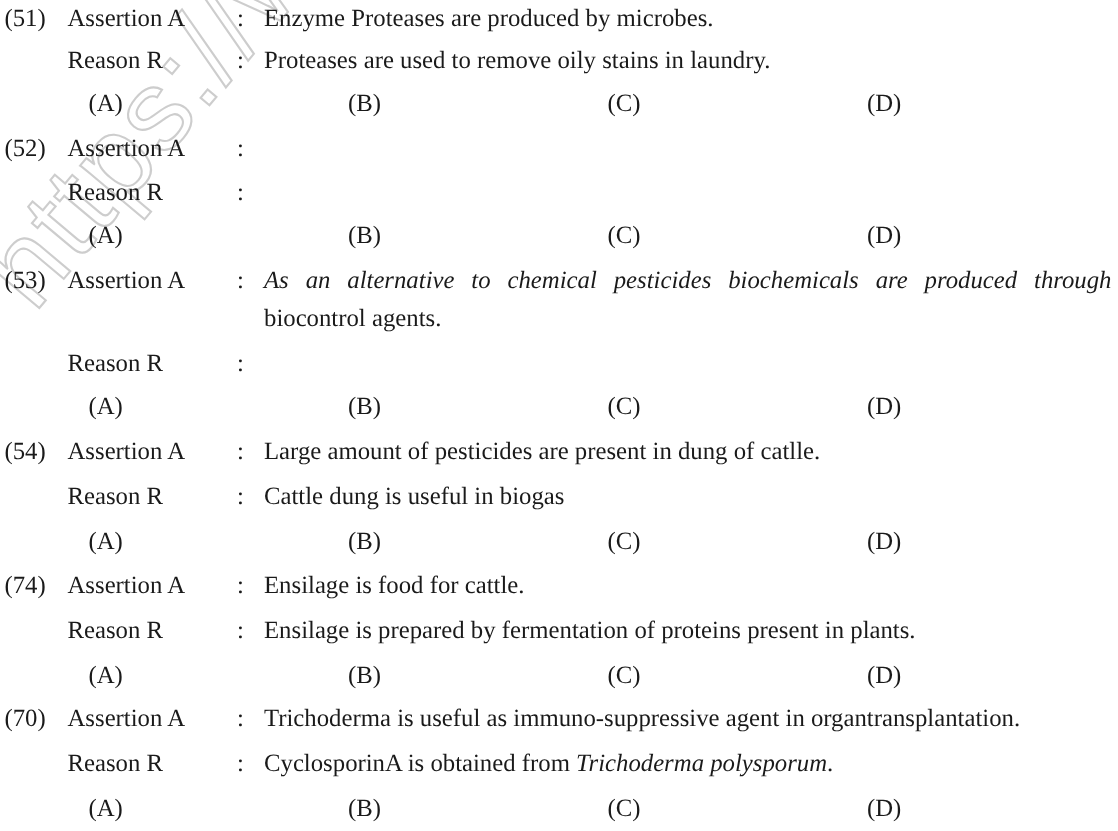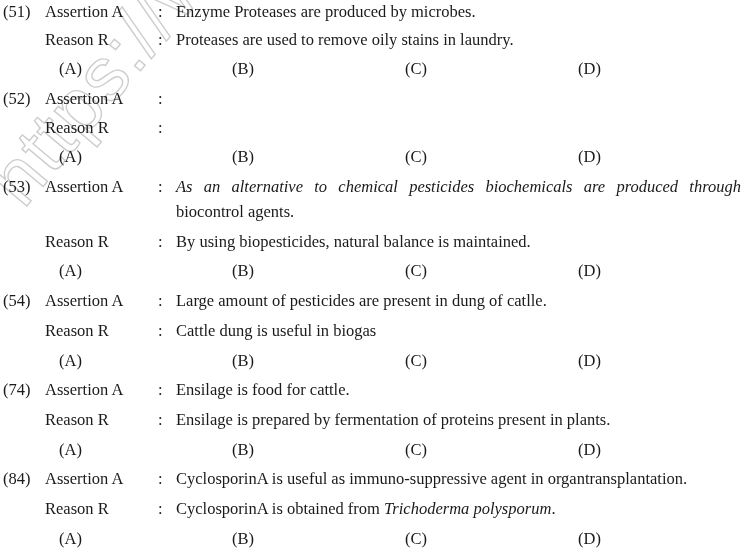--- a/index.html
+++ b/index.html
@@ -143,21 +143,20 @@
         <span class="label">Assertion A</span>
         <span class="colon">:</span>
         <span class="text justified">As an alternative to chemical pesticides biochemicals are produced through</span>
       </div>
       <div class="row" style="top:201px;">
         <span class="text">biocontrol agents.</span>
       </div>
       <div class="row" style="top:231px;">
         <span class="label">Reason R</span>
         <span class="colon">:</span>
-        <span class="text">By using biopesticides, natural balance is maintained.</span>
       </div>
       <div class="row" style="top:260px;">
         <span class="opt opt-a">(A)</span>
         <span class="opt opt-b">(B)</span>
         <span class="opt opt-c">(C)</span>
         <span class="opt opt-d">(D)</span>
       </div>
     </div>
 
     <div>
@@ -195,24 +194,24 @@
       <div class="row" style="top:439px;">
         <span class="opt opt-a">(A)</span>
         <span class="opt opt-b">(B)</span>
         <span class="opt opt-c">(C)</span>
         <span class="opt opt-d">(D)</span>
       </div>
     </div>
 
     <div>
       <div class="row" style="top:468px;">
-        <span class="qnum">(84)</span>
-        <span class="label">Assertion A</span>
-        <span class="colon">:</span>
-        <span class="text">CyclosporinA is useful as immuno-suppressive agent in organtransplantation.</span>
+        <span class="qnum">(70)</span>
+        <span class="label">Assertion A</span>
+        <span class="colon">:</span>
+        <span class="text">Trichoderma is useful as immuno-suppressive agent in organtransplantation.</span>
       </div>
       <div class="row" style="top:498px;">
         <span class="label">Reason R</span>
         <span class="colon">:</span>
         <span class="text"><span>CyclosporinA is obtained from </span><em>Trichoderma polysporum</em><span>.</span></span>
       </div>
       <div class="row" style="top:528px;">
         <span class="opt opt-a">(A)</span>
         <span class="opt opt-b">(B)</span>
         <span class="opt opt-c">(C)</span>

